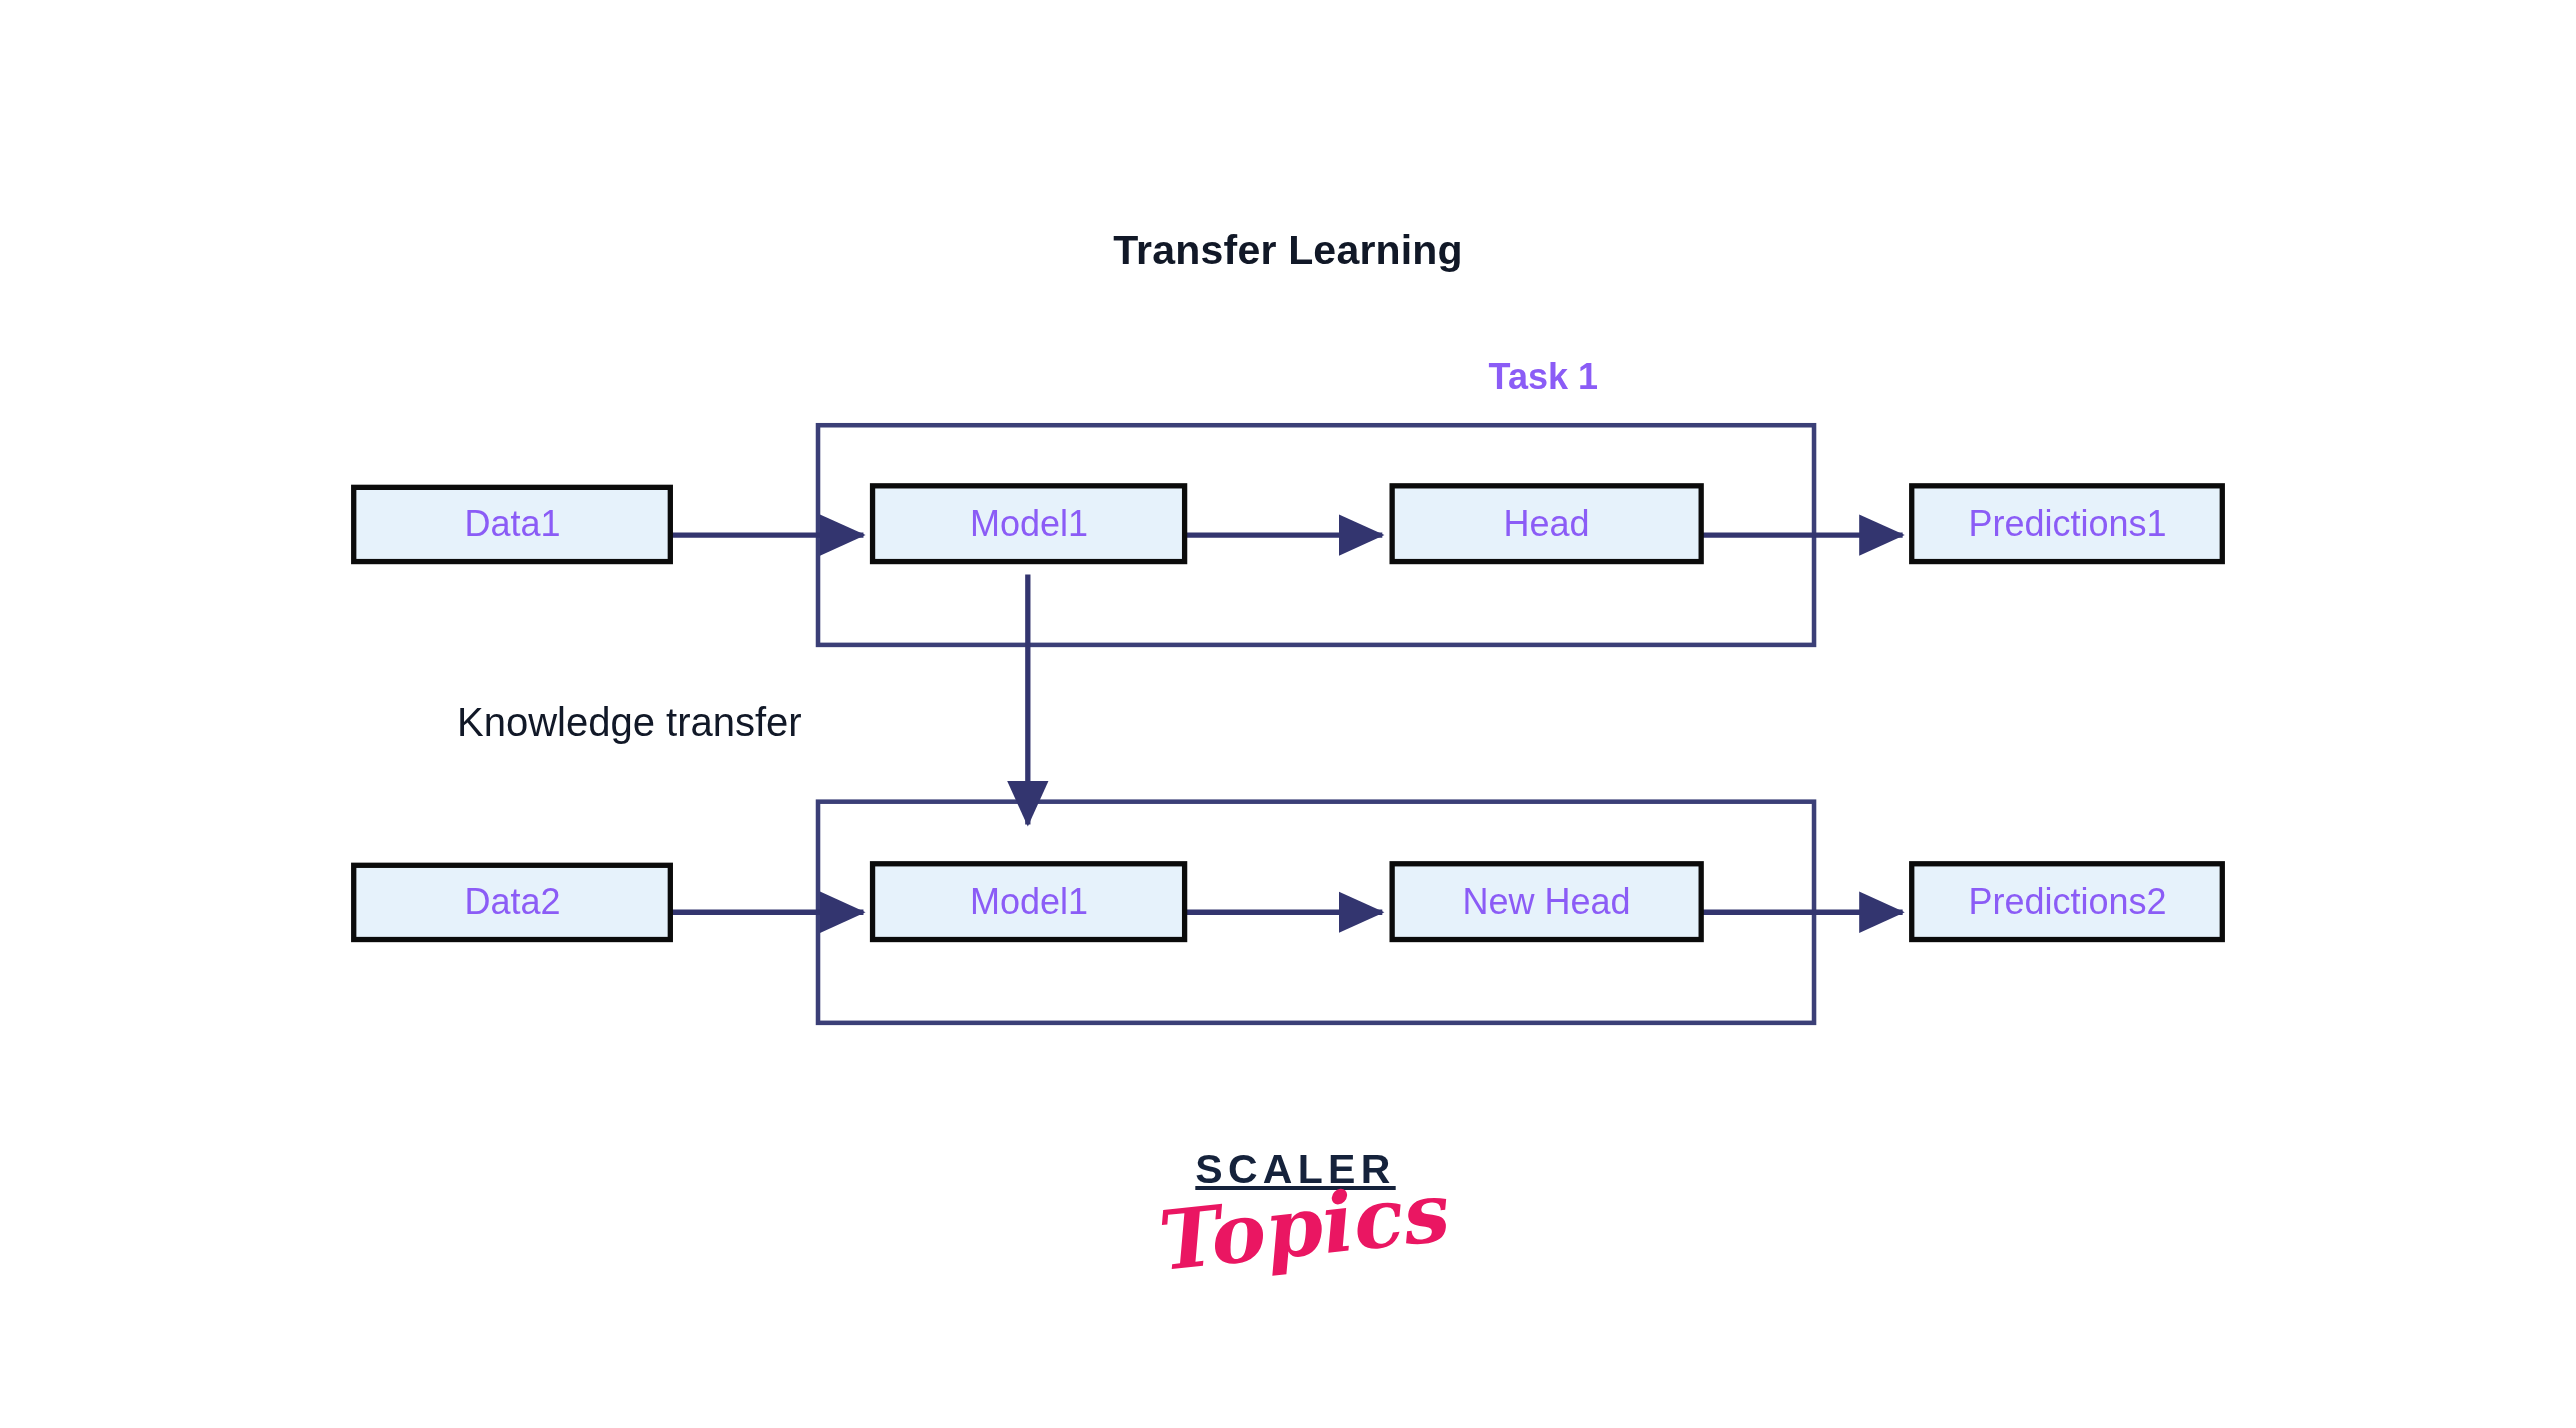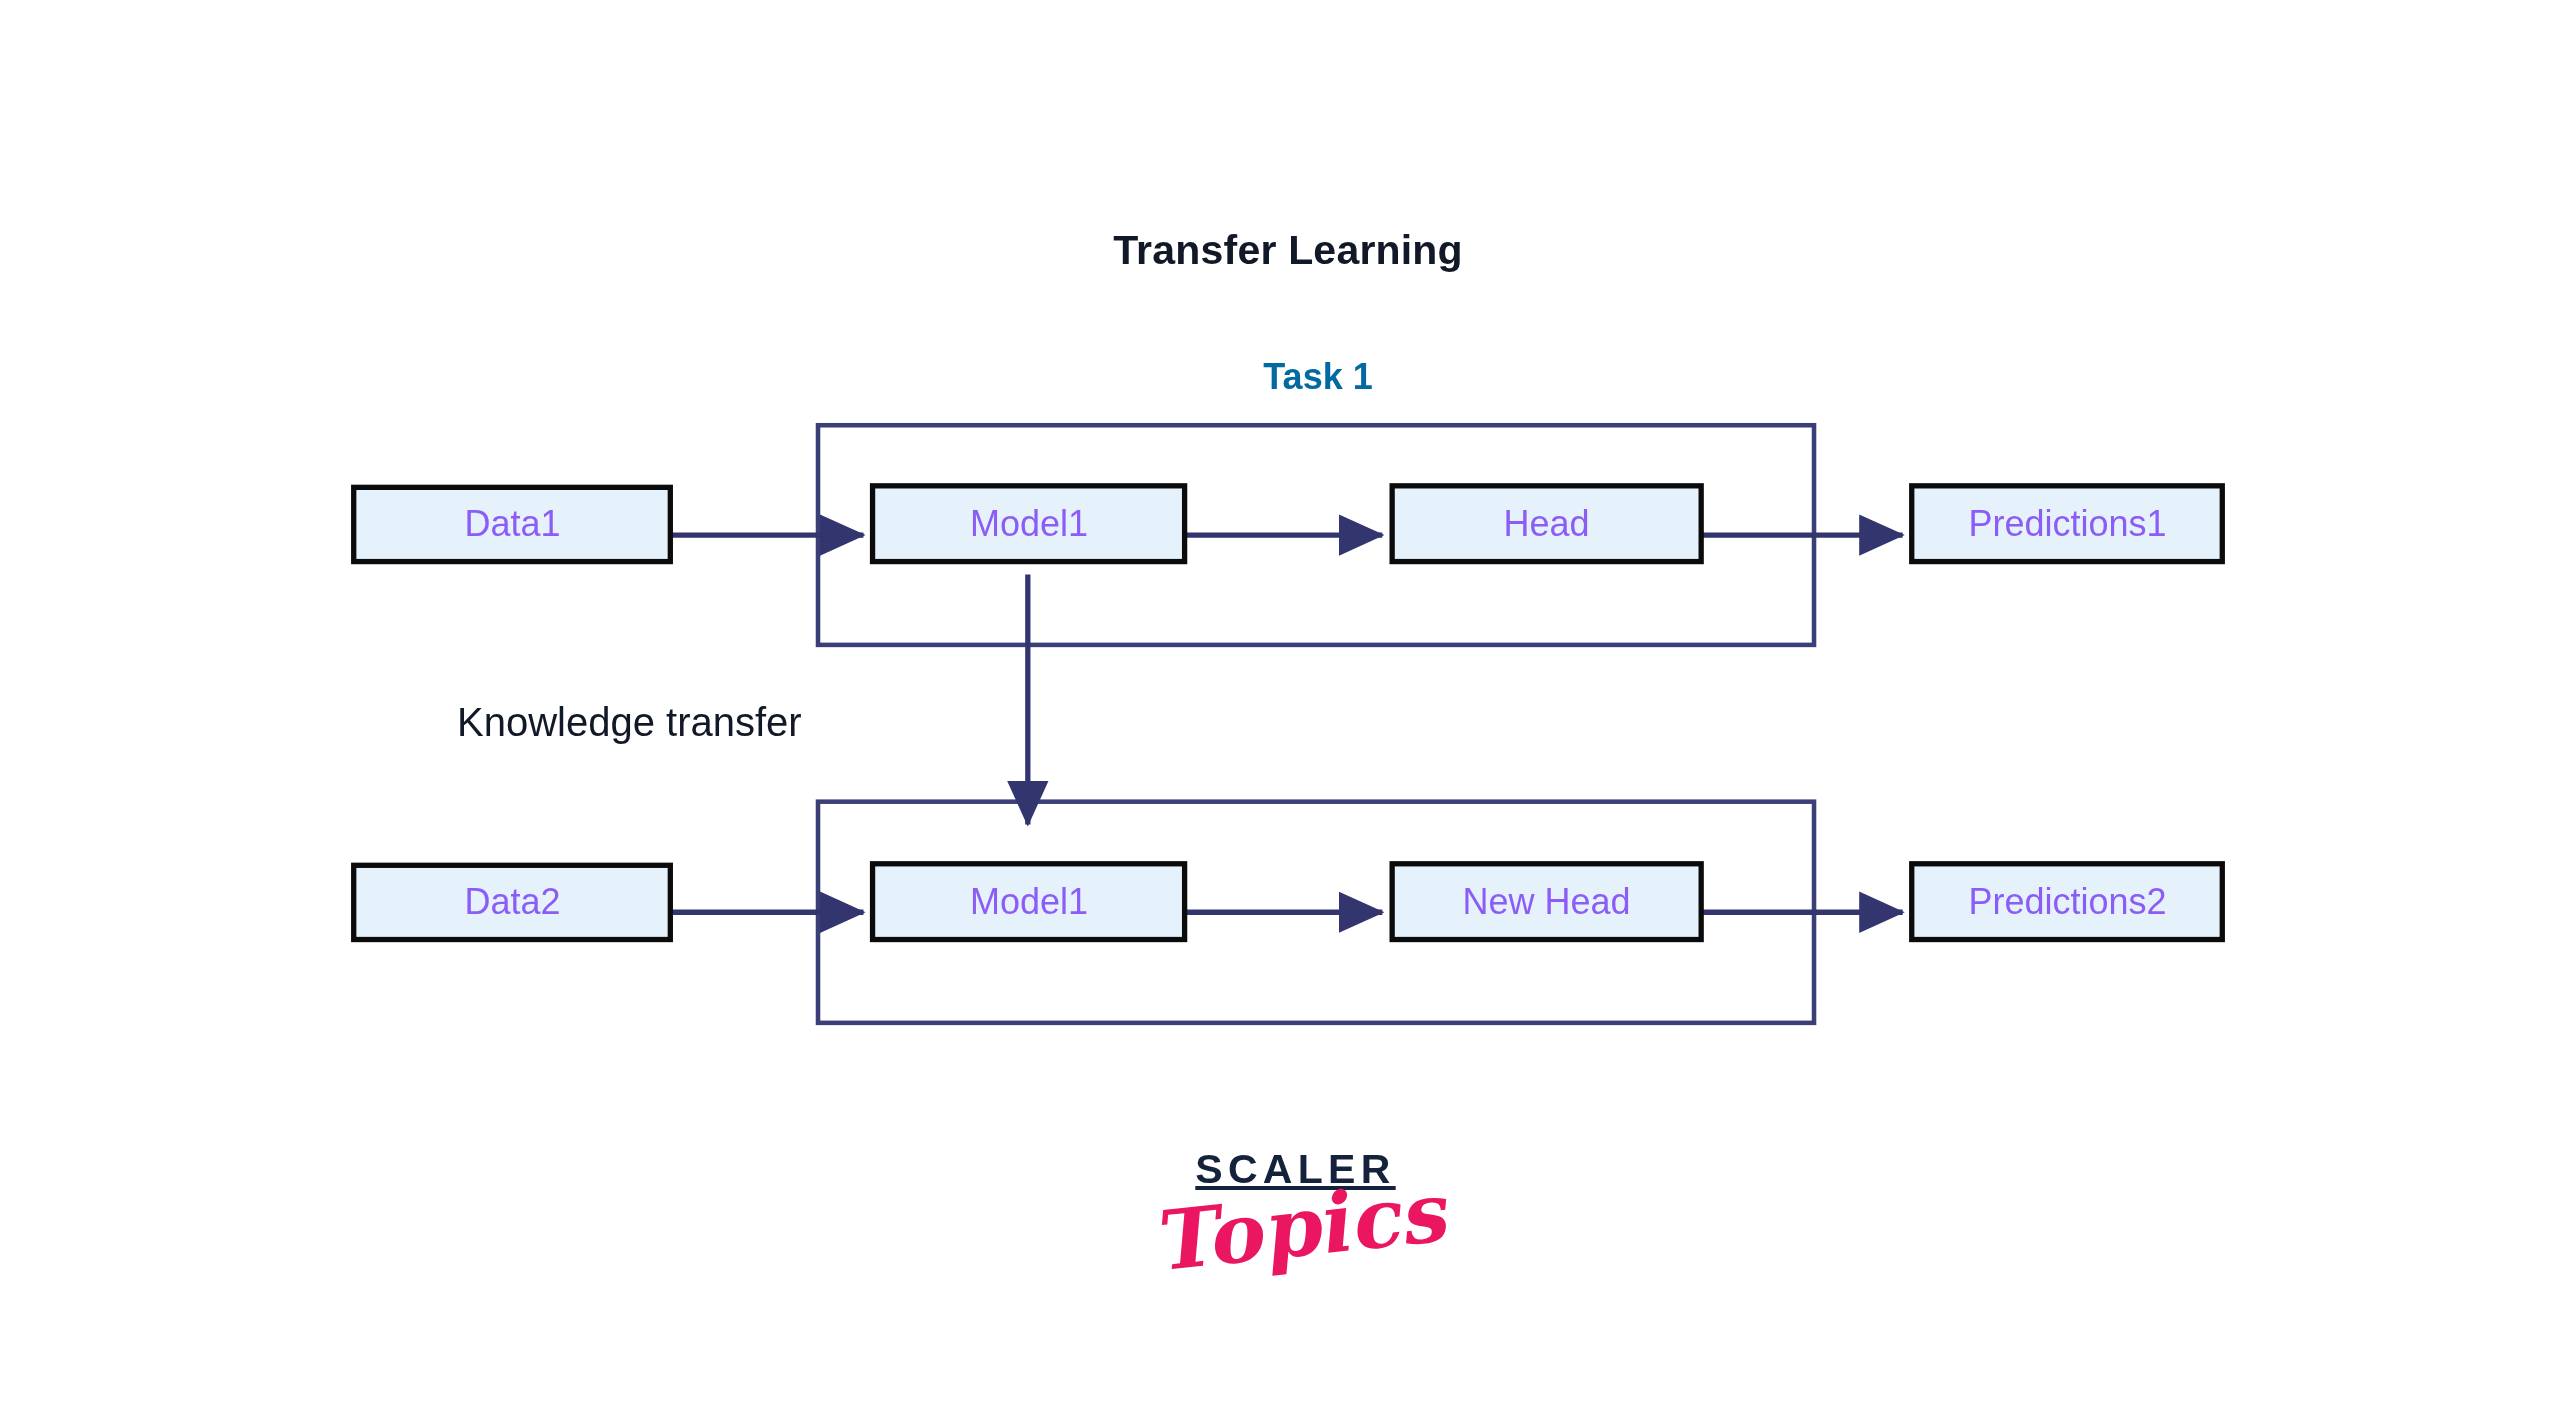--- a/index.html
+++ b/index.html
@@ -38,22 +38,22 @@
     letter-spacing: 0.2px;
     left: 0;
     top: 183px;
     width: 2576px;
     text-align: center;
     color: #111827;
   }
   .task-label {
     font-size: 36px;
     font-weight: 700;
-    color: #0369a1;
-    text-align: center;
+    color: #8b5cf6;
+    text-align: right;
   }
   #task1-label { left: 1038px; top: 312px; width: 560px; }
   #task2-label { left: 1038px; top: 691px; width: 560px; }
   .knowledge-label {
     font-size: 40px;
     font-weight: 400;
     color: #111827;
     left: 457px;
     top: 656px;
   }

